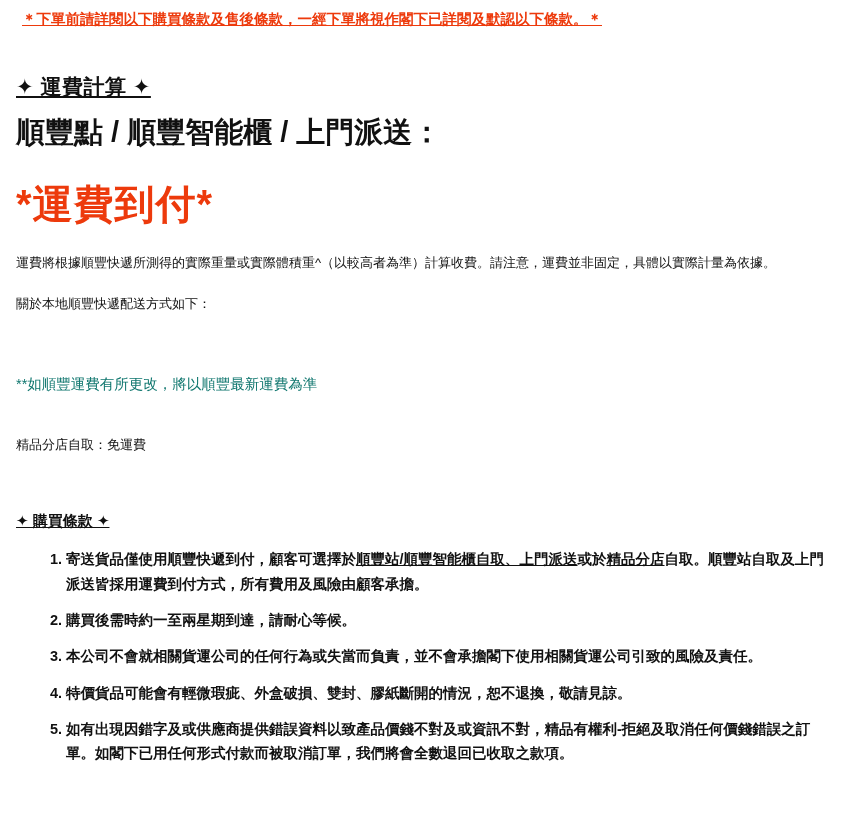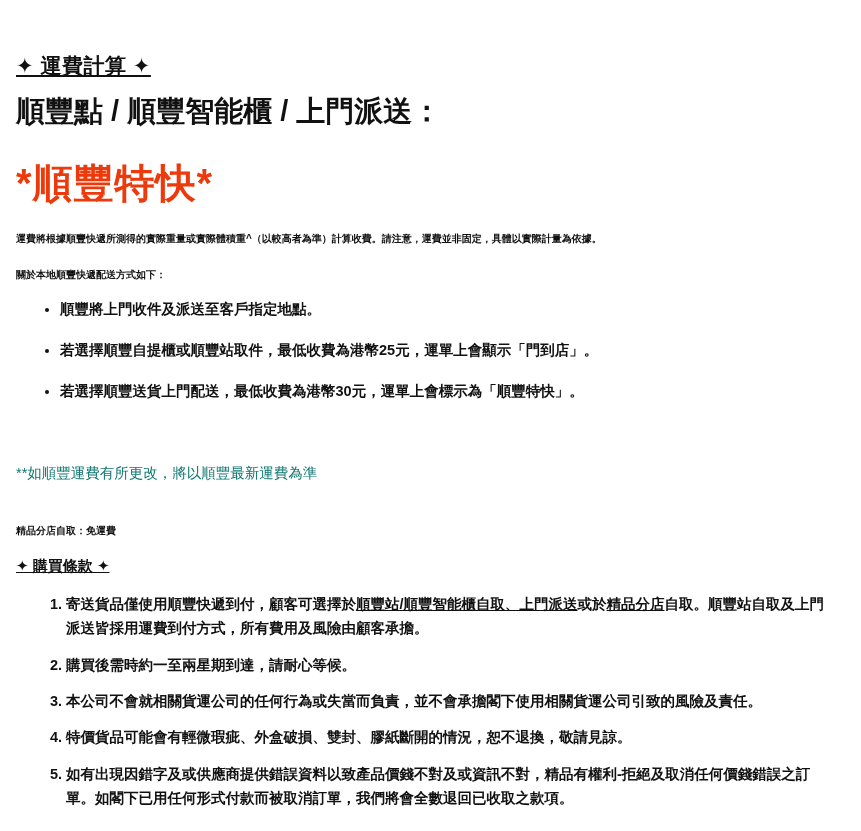--- a/index.html
+++ b/index.html
@@ -40,22 +40,22 @@
   .highlight{
     margin:24px 0 0 0;
     font-size:40px;
     font-weight:bold;
     color:var(--accent);
     letter-spacing:1px;
   }
 
   .body-b{
     margin:20px 0 0 0;
-    font-size:10px;
-    font-weight:bold;
+    font-size:13px;
+    font-weight:normal;
     line-height:1.62;
   }
   .para2{}
 
   ul.ship-list{
     margin:16px 0 0 0;
     padding:0 0 0 44px;
     list-style:disc;
   }
   ul.ship-list li{
@@ -69,21 +69,21 @@
     margin:61px 0 0 0;
     font-size:14.5px;
     font-weight:normal;
     color:#0f766e;
   }
   .pickup{
     margin:40px 0 0 0;
   }
 
   .terms-heading{
-    margin:18px 0 0 0;
+    margin:57px 0 0 0;
     font-size:15px;
     font-weight:bold;
     text-decoration:underline;
   }
   ol.terms-list{
     margin:16px 0 0 0;
     padding:0 0 0 38px;
   }
   ol.terms-list li{
     font-size:14.5px;
@@ -95,34 +95,30 @@
   .warn{
     color:var(--accent);
     font-weight:bold;
   }
 </style>
 </head>
 <body>
 
 <div class="page">
 
+  <p class="notice">＊下單前請詳閱以下購買條款及售後條款，一經下單將視作閣下已詳閱及默認以下條款。＊</p>
 
   <h2 class="ship-heading">✦ 運費計算 ✦</h2>
   <h1 class="ship-sub">順豐點 / 順豐智能櫃 / 上門派送：</h1>
 
-  <div class="highlight">*順豐特快*</div>
+  <div class="highlight">*運費到付*</div>
 
   <p class="body-b">運費將根據順豐快遞所測得的實際重量或實際體積重^（以較高者為準）計算收費。請注意，運費並非固定，具體以實際計量為依據。</p>
   <p class="body-b para2">關於本地順豐快遞配送方式如下：</p>
 
-  <ul class="ship-list">
-    <li>順豐將上門收件及派送至客戶指定地點。</li>
-    <li>若選擇順豐自提櫃或順豐站取件，最低收費為港幣25元，運單上會顯示「門到店」。</li>
-    <li>若選擇順豐送貨上門配送，最低收費為港幣30元，運單上會標示為「順豐特快」。</li>
-  </ul>
 
   <p class="note">**如順豐運費有所更改，將以順豐最新運費為準</p>
 
   <p class="body-b pickup">精品分店自取：免運費</p>
 
   <h3 class="terms-heading">✦ 購買條款 ✦</h3>
 
   <ol class="terms-list">
     <li>
       <span>寄送貨品僅使用順豐快遞到付，顧客可選擇於</span><span class="u">順豐站/順豐智能櫃自取、上門派送</span><span>或於</span><span class="u">精品分店</span><span>自取。順豐站自取及上門派送皆採用運費到付方式，所有費用及風險由顧客承擔。</span><br>

